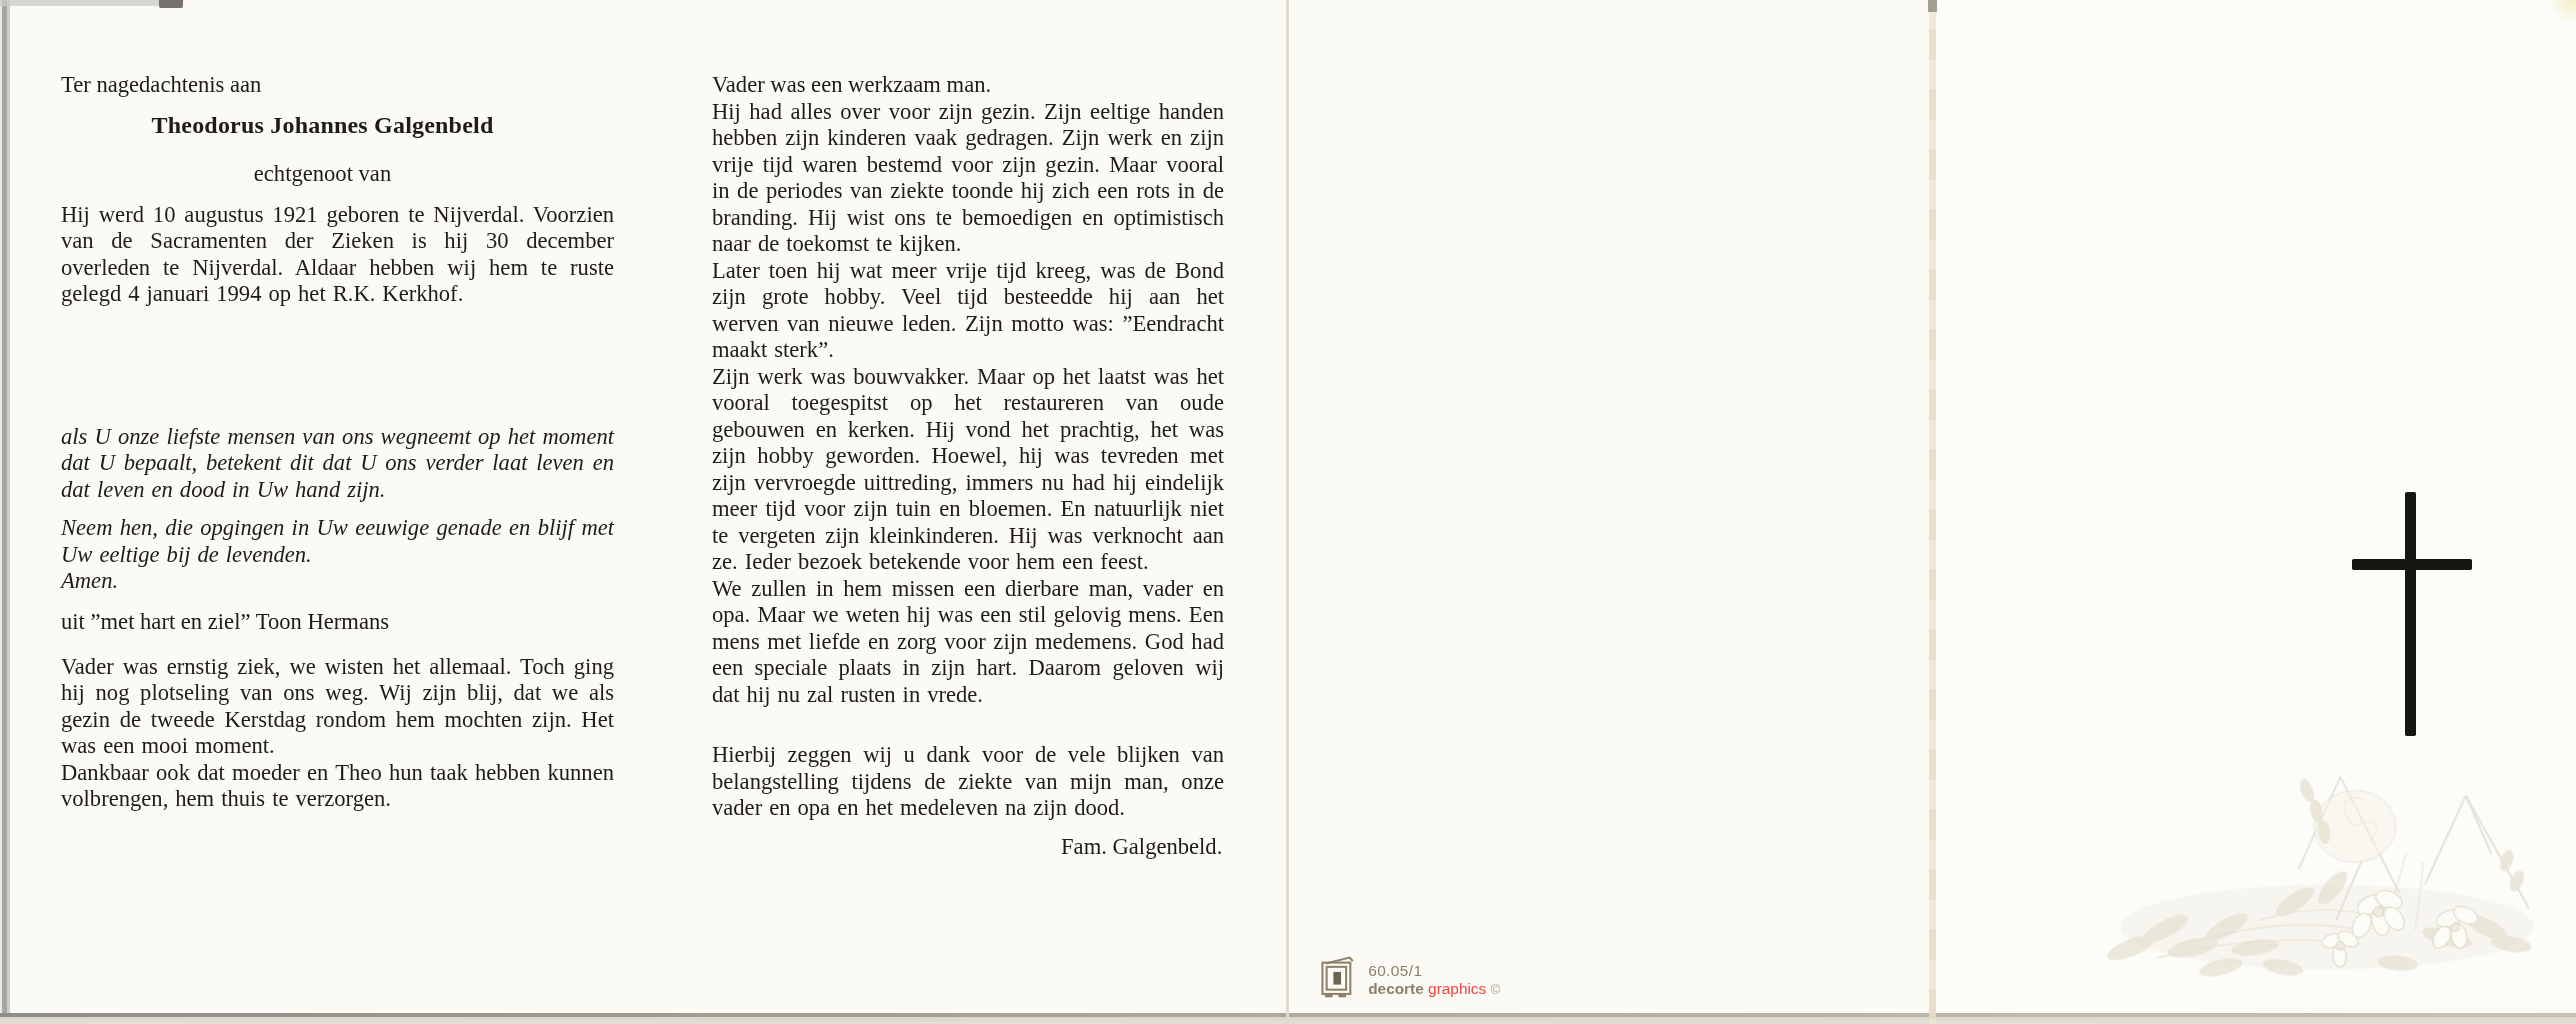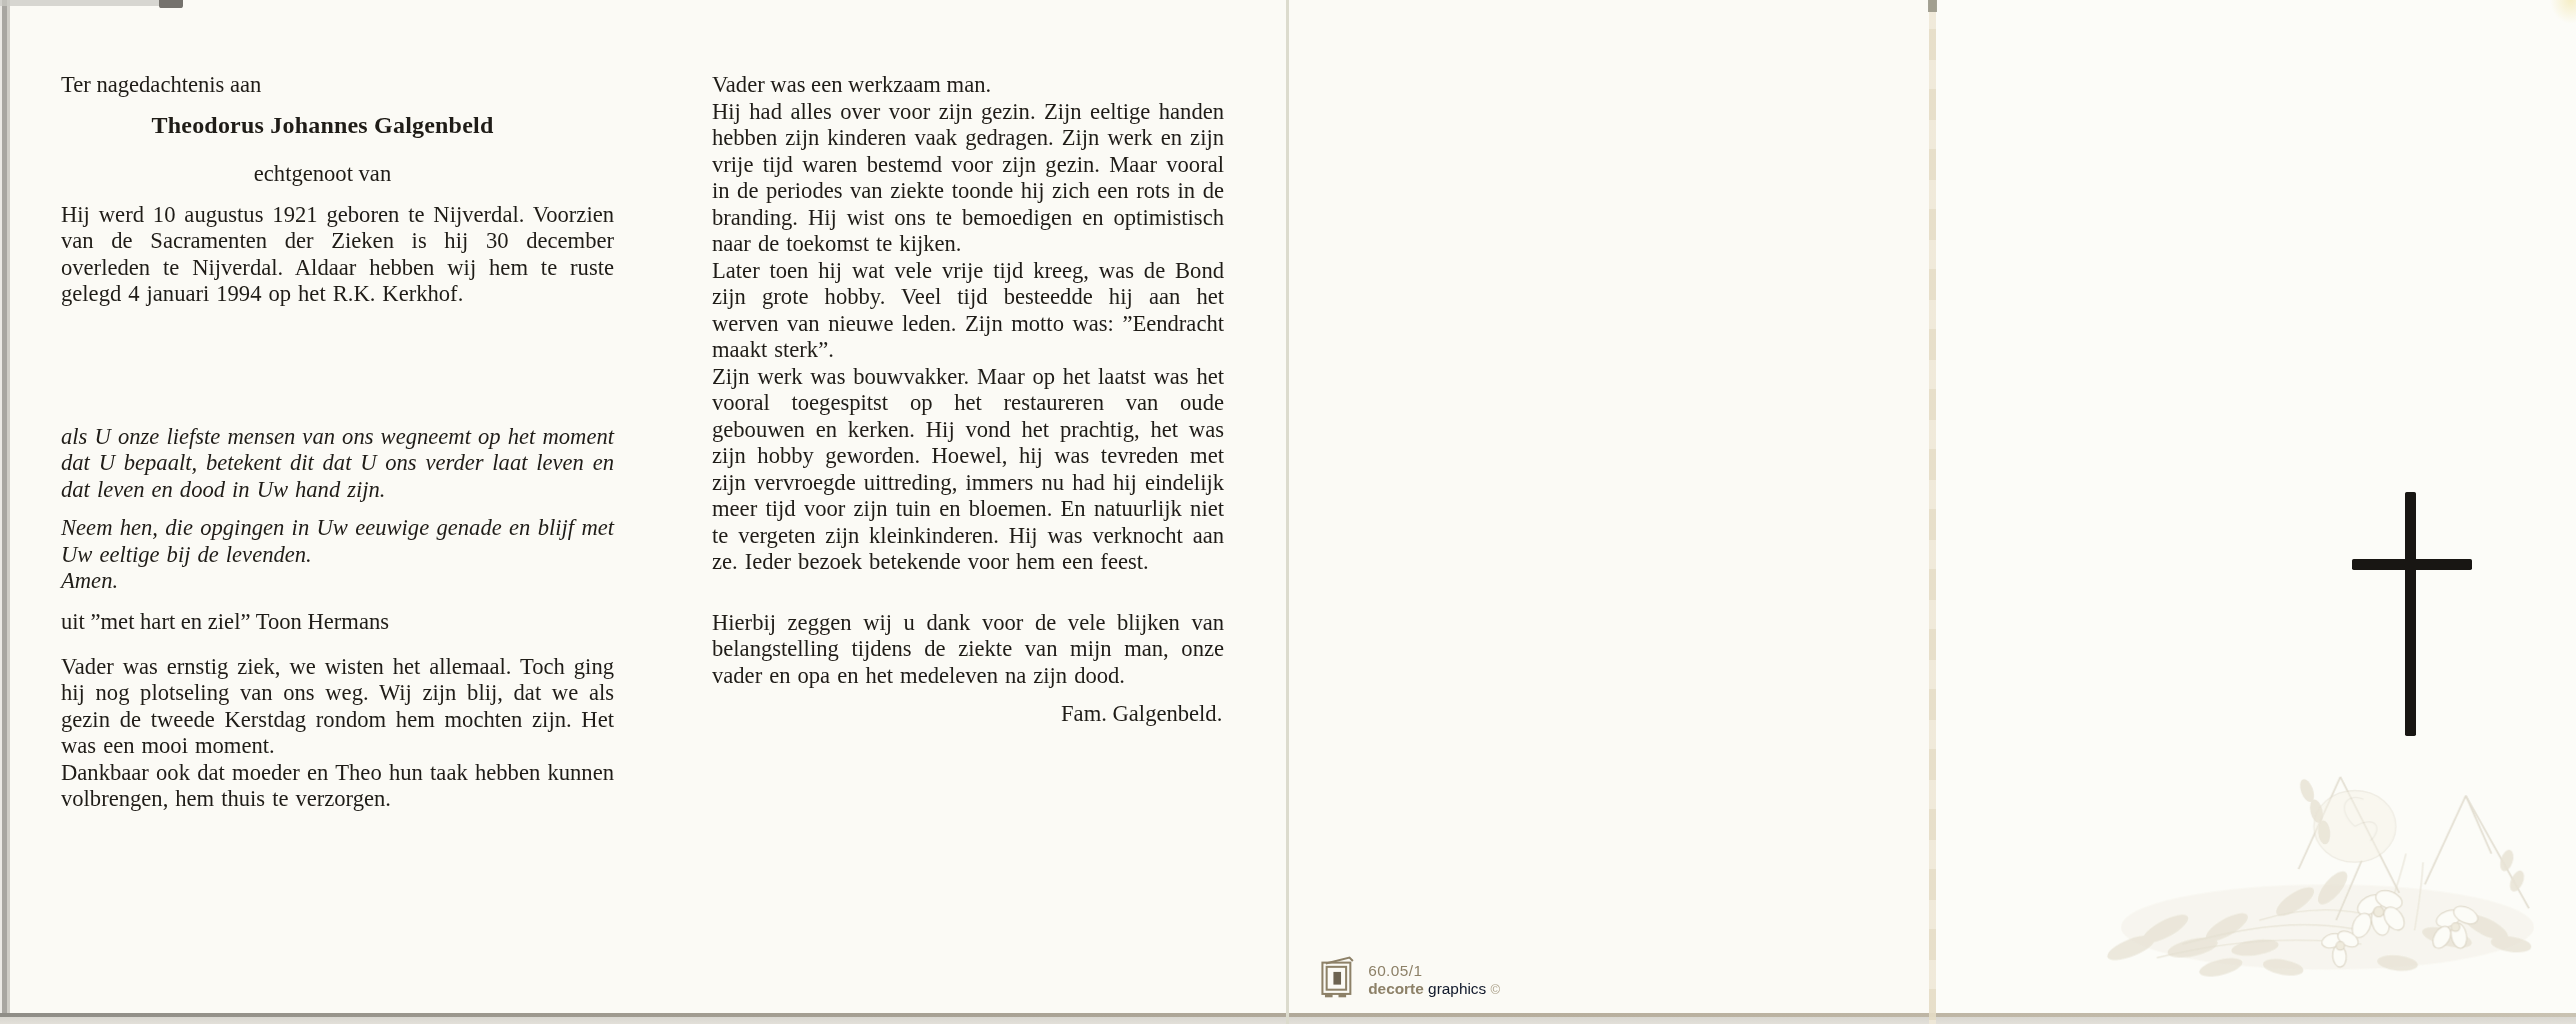--- a/index.html
+++ b/index.html
@@ -53,21 +53,21 @@
 
   
   .flowers{position:absolute;left:2080px;top:724px;}
 
   
   .printer-mark{position:absolute;left:1319px;top:955px;display:flex;align-items:flex-start;
     font-family:"Liberation Sans","DejaVu Sans",sans-serif;color:#8d8168;}
   .mark-text{margin-left:10.2px;padding-top:6.8px;line-height:18px;font-size:15.4px;}
   .mark-code{font-weight:normal;letter-spacing:0.4px;}
   .mark-brand{font-weight:bold;}
-  .mark-suffix{color:#0f172a;text-align:right;}
+  .mark-suffix{color:#ef4444;text-align:right;}
   .mark-copy{color:#a89d86;font-size:13px;}
 </style>
 </head>
 <body>
 
 <div class="scan">
 
   <div class="right-page-tone"></div>
   <div class="edge-left"></div>
   <div class="edge-bottom-line"></div>
@@ -90,22 +90,23 @@
       <p>Amen.</p>
     </div>
     <p class="attribution">uit ”met hart en ziel” Toon Hermans</p>
     <p class="just memory1">Vader was ernstig ziek, we wisten het allemaal. Toch ging hij nog plotseling van ons weg. Wij zijn blij, dat we als gezin de tweede Kerstdag rondom hem mochten zijn. Het was een mooi moment.</p>
     <p class="just">Dankbaar ook dat moeder en Theo hun taak hebben kunnen volbrengen, hem thuis te verzorgen.</p>
   </section>
 
   <section class="col col-mid">
     <p>Vader was een werkzaam man.</p>
     <p class="just">Hij had alles over voor zijn gezin. Zijn eeltige handen hebben zijn kinderen vaak gedragen. Zijn werk en zijn vrije tijd waren bestemd voor zijn gezin. Maar vooral in de periodes van ziekte toonde hij zich een rots in de branding. Hij wist ons te bemoedigen en optimistisch naar de toekomst te kijken.</p>
-    <p class="just">Later toen hij wat vele vrije tijd kreeg, was de Bond zijn grote hobby. Veel tijd besteedde hij aan het werven van nieuwe leden. Zijn motto was: ”Eendracht maakt sterk”.</p>
+    <p class="just">Later toen hij wat meer vrije tijd kreeg, was de Bond zijn grote hobby. Veel tijd besteedde hij aan het werven van nieuwe leden. Zijn motto was: ”Eendracht maakt sterk”.</p>
     <p class="just">Zijn werk was bouwvakker. Maar op het laatst was het vooral toegespitst op het restaureren van oude gebouwen en kerken. Hij vond het prachtig, het was zijn hobby geworden. Hoewel, hij was tevreden met zijn vervroegde uittreding, immers nu had hij eindelijk meer tijd voor zijn tuin en bloemen. En natuurlijk niet te vergeten zijn kleinkinderen. Hij was verknocht aan ze. Ieder bezoek betekende voor hem een feest.</p>
+    <p class="just">We zullen in hem missen een dierbare man, vader en opa. Maar we weten hij was een stil gelovig mens. Een mens met liefde en zorg voor zijn medemens. God had een speciale plaats in zijn hart. Daarom geloven wij dat hij nu zal rusten in vrede.</p>
     <p class="just thanks">Hierbij zeggen wij u dank voor de vele blijken van belangstelling tijdens de ziekte van mijn man, onze vader en opa en het medeleven na zijn dood.</p>
     <p class="signature">Fam. Galgenbeld.</p>
   </section>
 
   <div class="cross">
     <div class="bar-v"></div>
     <div class="bar-h"></div>
   </div>
 
   <svg class="flowers" width="495" height="256" viewBox="0 0 580 300" xmlns="http://www.w3.org/2000/svg">

